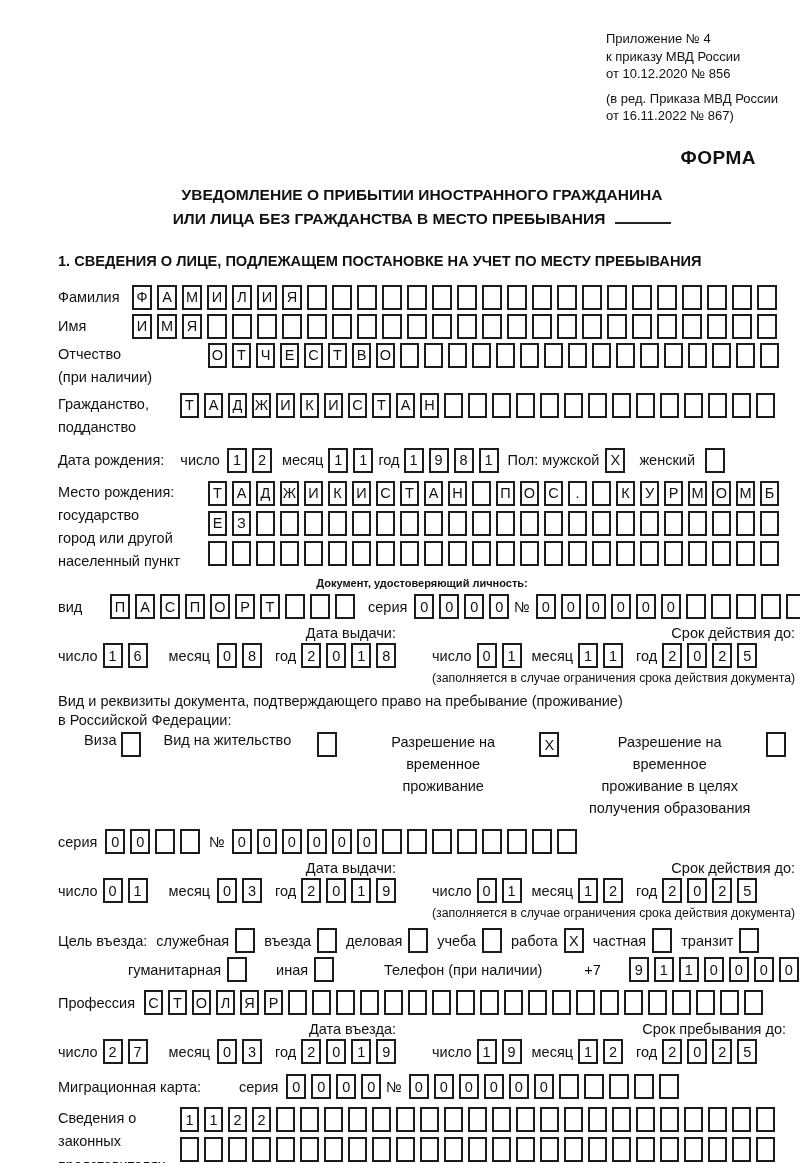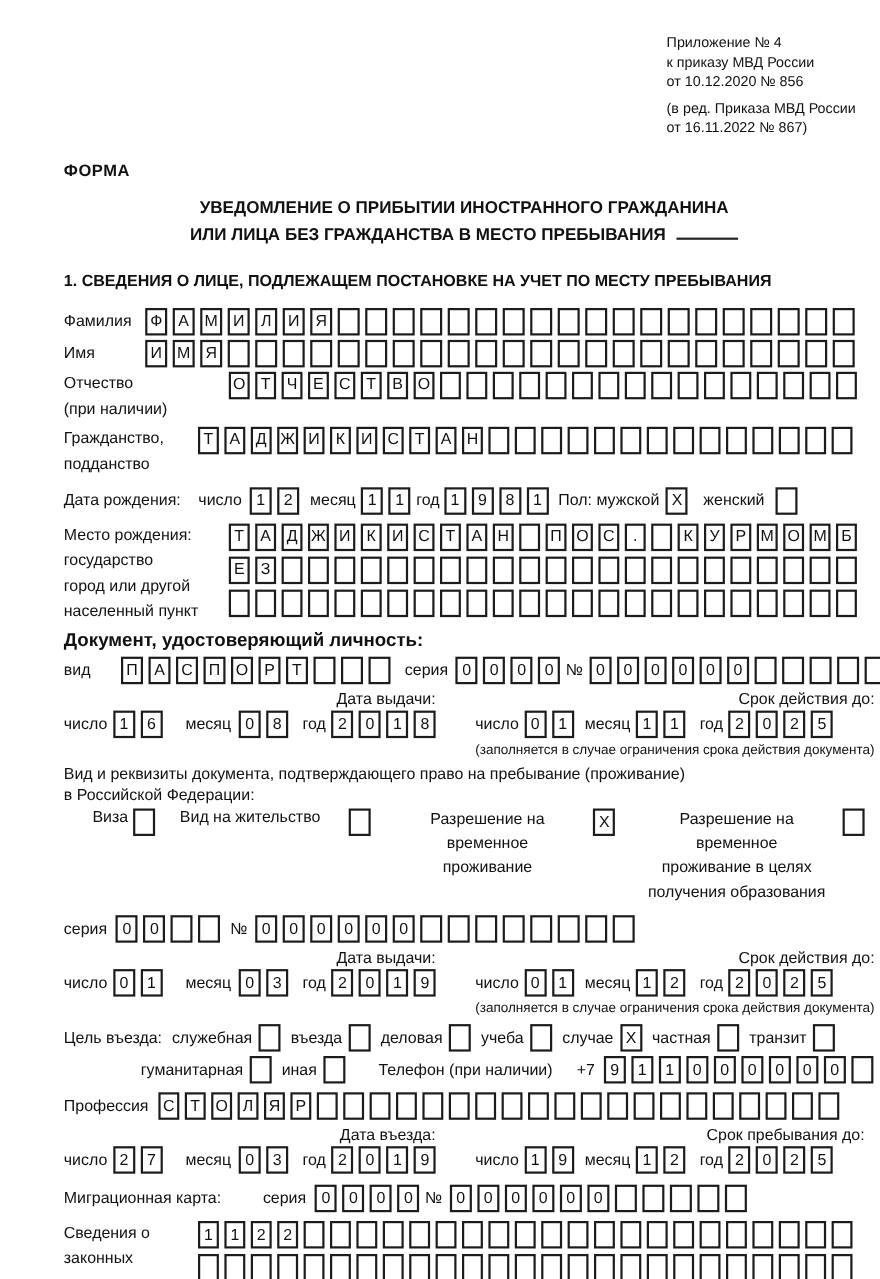--- a/index.html
+++ b/index.html
@@ -4,21 +4,21 @@
 <style>
   html,body{margin:0;padding:0;background:#e8e8e8;}
   .page{
     width:800px;height:1163px;background:#ffffff;box-sizing:border-box;
     padding:30px 14px 10px 58px;overflow:hidden;color:#111;
     font-family:Liberation Sans, sans-serif;font-size:14.5px;
     position:relative;
   }
   .hdr{margin-left:548px;font-size:13px;line-height:1.35;}
   .hdr-sub{margin-top:7px;}
-  .forma{margin-top:22px;padding-right:30px;font-weight:bold;font-size:15px;letter-spacing:.5px;}
+  .forma{margin-top:22px;text-align:right;padding-right:30px;font-weight:bold;font-size:19px;letter-spacing:.5px;}
   .title{margin-top:14px;text-align:center;font-weight:bold;font-size:15.5px;line-height:1.55;}
   .uline{display:inline-block;width:56px;border-bottom:2.5px solid #222;margin-left:10px;vertical-align:baseline;height:14px;}
   .sect{margin-top:22px;margin-bottom:16px;font-weight:bold;font-size:14.6px;}
   .frow{display:flex;align-items:center;margin-bottom:4px;}
   .frow.top{align-items:flex-start;}
   .lbl{flex:none;}
   .lblcol{flex:none;line-height:1.6;}
   .w74{width:74px;}
   .w122{width:122px;}
   .w150{width:150px;}
@@ -34,32 +34,32 @@
   .stack .cells{margin-bottom:5px;}
   .dgroup{display:flex;align-items:center;}
   .sp{margin-left:16px;margin-right:7px;}
   .sp2{margin-left:8px;margin-right:5px;}
   .sp3{margin-left:5px;margin-right:5px;}
   .twocol{display:flex;margin-top:6px;}
   .dcol-l{width:338px;flex:none;}
   .dcol-r{flex:1;padding-left:36px;}
   .dhead{text-align:right;margin-bottom:2px;}
   .note{font-size:12.3px;margin-top:3px;white-space:nowrap;}
-  .ctr-bold{font-weight:bold;margin:3px 0 5px 0;font-size:17px;}
+  .ctr-bold{text-align:center;font-weight:bold;margin:3px 0 5px 0;font-size:11px;}
   .plain{margin:3px 0;}
   .vrow{display:flex;align-items:flex-start;margin-top:4px;margin-bottom:10px;margin-left:26px;}
   .vitem{display:flex;align-items:flex-start;}
   .vlbl{text-align:center;line-height:1.5;}
   .gap8{margin-left:8px;}
   .gap14{margin-left:14px;}
   .gap22{margin-left:22px;}
   .gap30{margin-left:30px;}
   .pitem{display:inline-flex;align-items:center;margin-left:9px;}
   .pitem .lbl{margin-right:6px;}
-  .indent70{padding-left:70px;}
+  .indent70{padding-left:70px;gap:20px;}
   .mt8{margin-top:8px;}
   .mt10{margin-top:10px;}
   .nw{white-space:nowrap;}
 </style>
 </head>
 <body>
 
 <div class="page">
 
   <div class="hdr">
@@ -529,21 +529,21 @@
       </span>
     <span class="pitem">
         <span class="lbl">деловая</span>
         <span class="cb chk"></span>
       </span>
     <span class="pitem">
         <span class="lbl">учеба</span>
         <span class="cb chk"></span>
       </span>
     <span class="pitem">
-        <span class="lbl">случае</span>
+        <span class="lbl">работа</span>
         <span class="cb chk">X</span>
       </span>
     <span class="pitem">
         <span class="lbl">частная</span>
         <span class="cb chk"></span>
       </span>
     <span class="pitem">
         <span class="lbl">транзит</span>
         <span class="cb chk"></span>
       </span>

